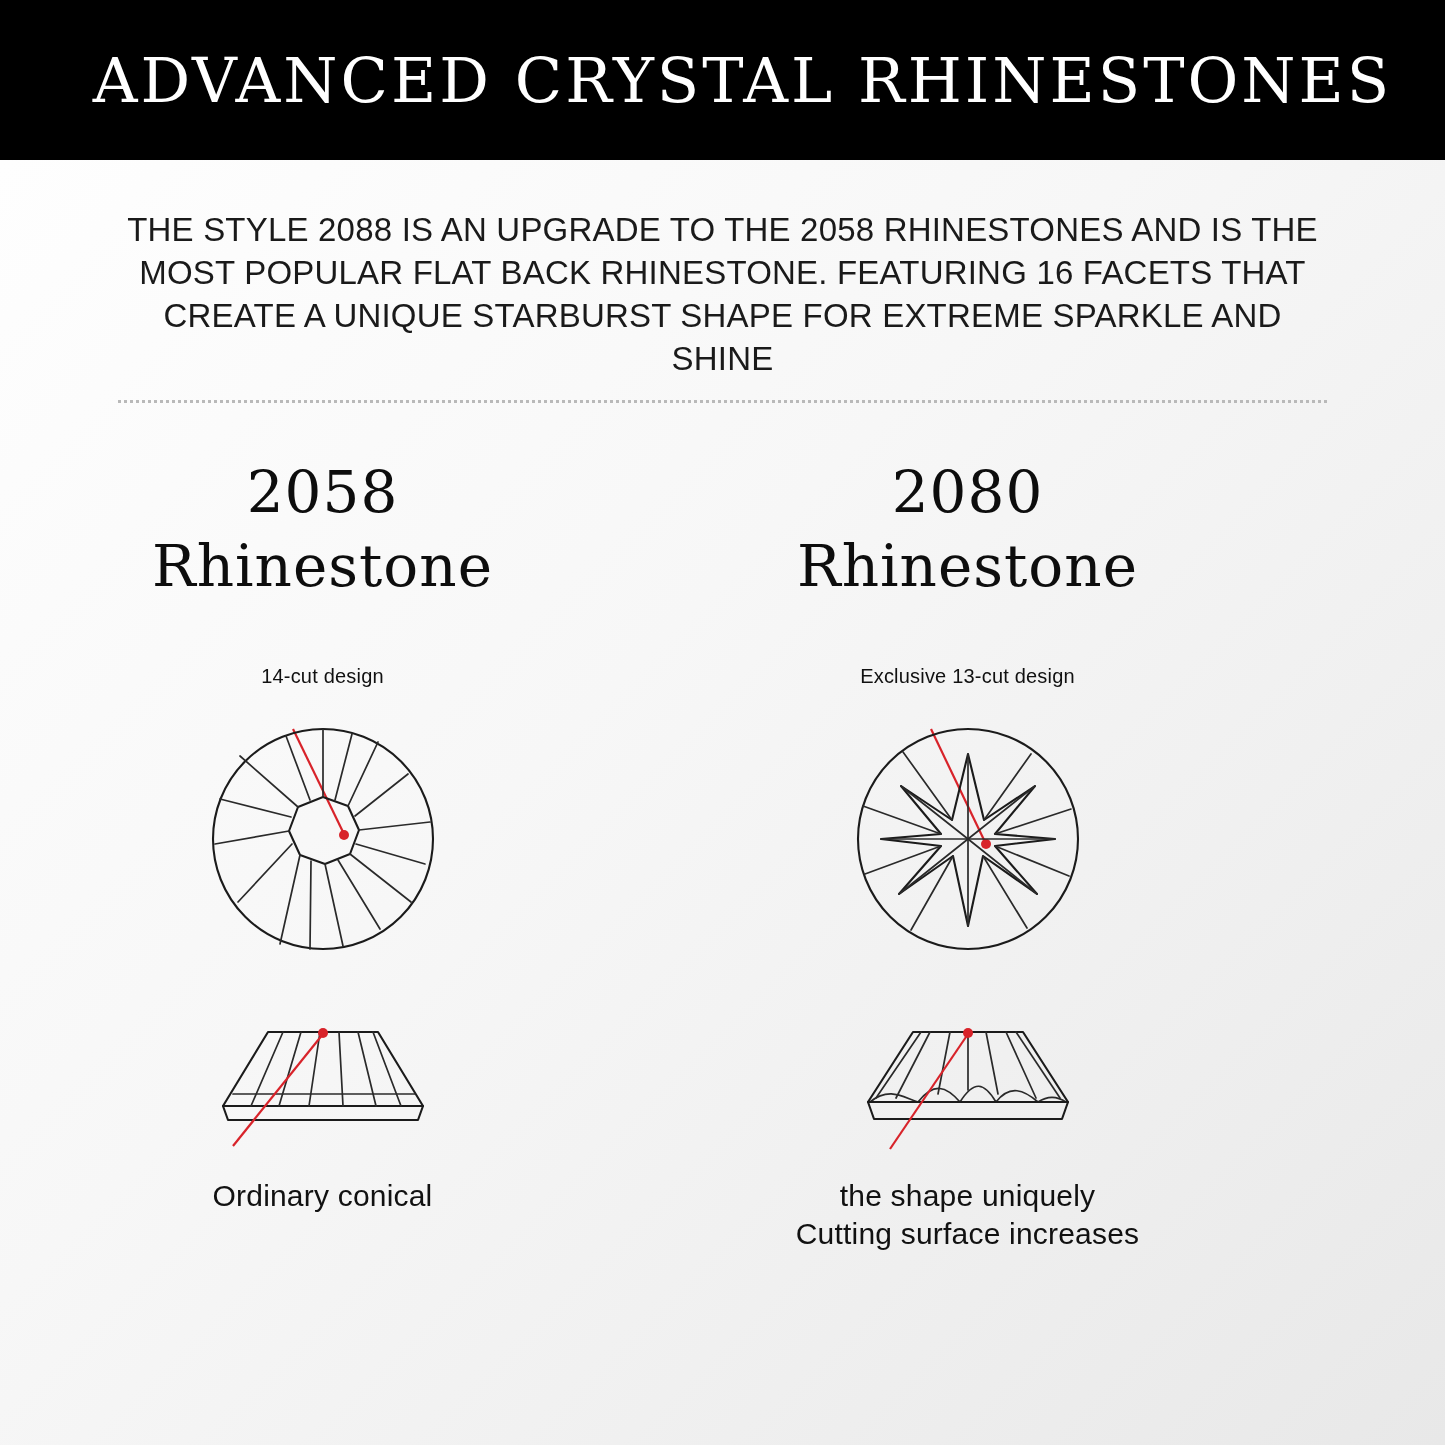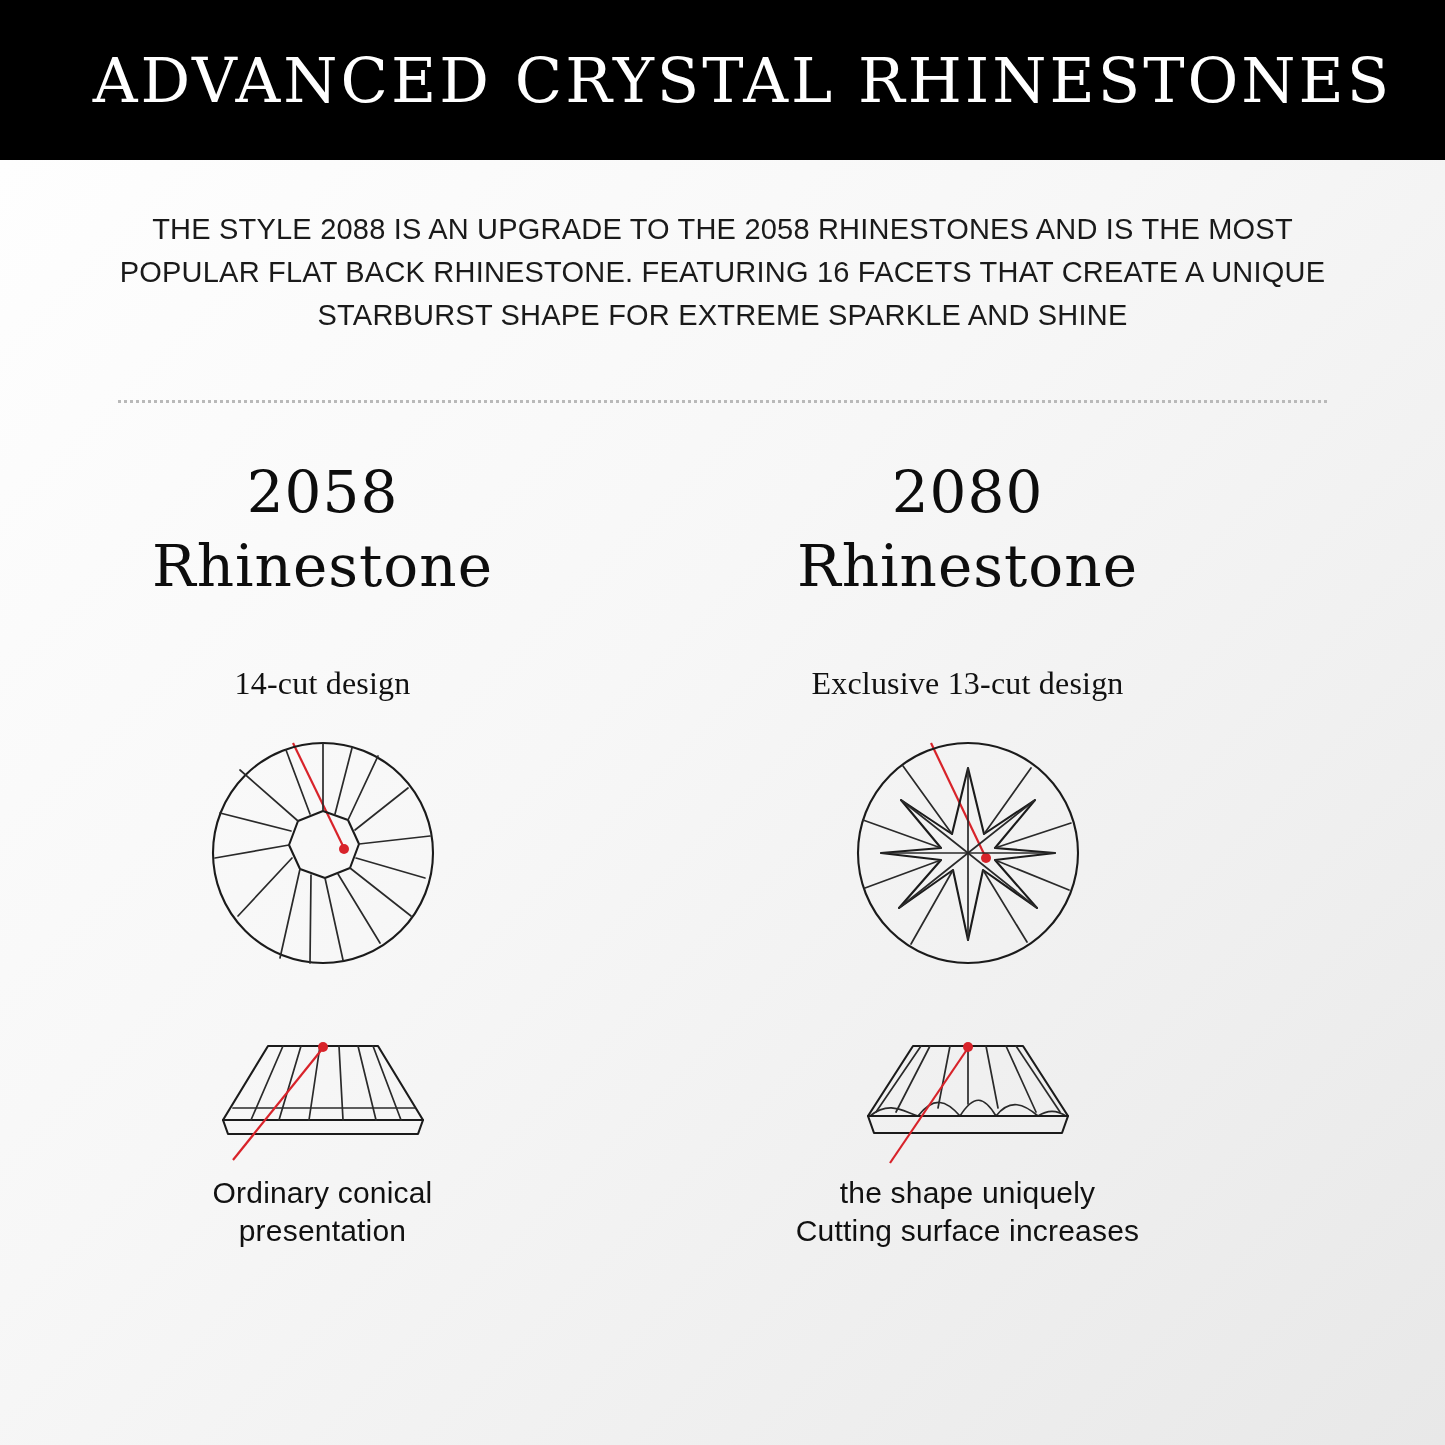--- a/index.html
+++ b/index.html
@@ -43,21 +43,21 @@
     margin-left: 40px;
   }
   
   .intro {
     position: absolute;
     left: 110px;
     top: 208px;
     width: 1225px;
     text-align: center;
     color: #1a1a1a;
-    font-size: 29px;
+    font-size: 33px;
     line-height: 43px;
     letter-spacing: 0.2px;
   }
   
   .divider {
     position: absolute;
     left: 118px;
     top: 400px;
     width: 1209px;
     height: 3px;
@@ -81,34 +81,33 @@
     font-family: "DejaVu Serif", serif;
     font-size: 58px;
     line-height: 74px;
     color: #0d0d0d;
     text-align: center;
     font-weight: 400;
     letter-spacing: 1px;
   }
   .callout-top {
     margin-top: 62px;
-    font-size: 32px;
+    font-size: 20px;
     color: #111111;
     text-align: center;
     letter-spacing: 0.2px;
-    font-family: Liberation Serif, serif;
   }
   .gem-top {
     margin-top: 6px;
   }
   .gem-side {
     margin-top: 40px;
   }
   .callout-bottom {
-    margin-top: 6px;
+    margin-top: 23px;
     font-size: 30px;
     line-height: 38px;
     color: #111111;
     text-align: center;
     letter-spacing: 0.2px;
   }
   svg { display: block; }
   .stroke {
     fill: none;
     stroke: #1b1b1b;
@@ -204,21 +203,20 @@
             <line x1="60" y1="70" x2="242" y2="70"></line>
           </g>
 
           <line class="leader" x1="60" y1="122" x2="150" y2="10"></line>
           <circle class="dot" cx="150" cy="9" r="5"></circle>
         </svg>
       </div>
 
       <div class="callout-bottom">
         <div>Ordinary conical</div>
-        <div>presentation</div>
       </div>
     </div>
 
     <div class="col">
       <div class="col-title">
         <div>2080</div>
         <div>Rhinestone</div>
       </div>
 
       <div class="callout-top">Exclusive 13-cut design</div>

